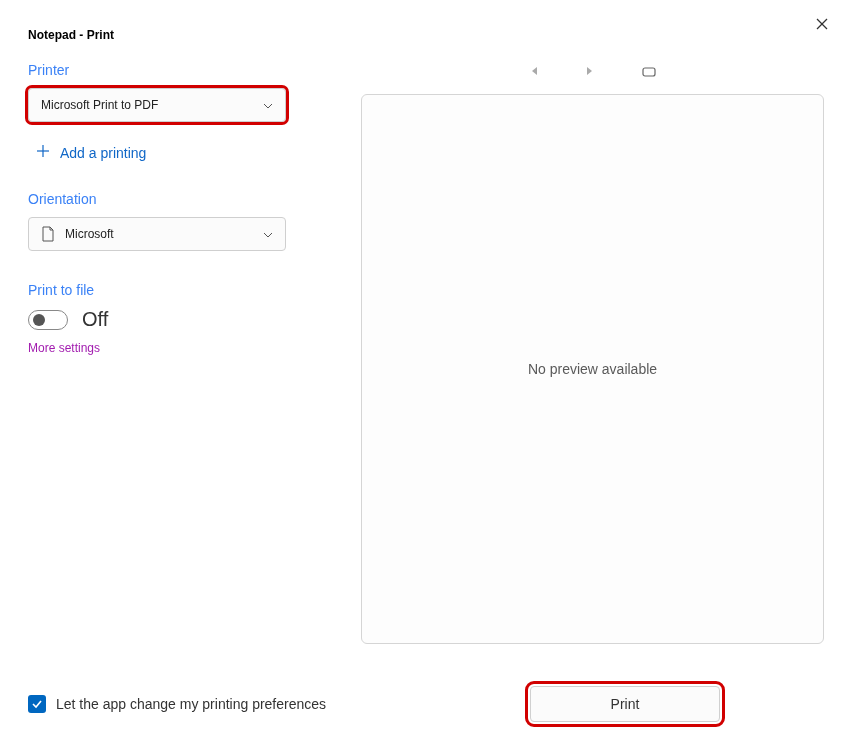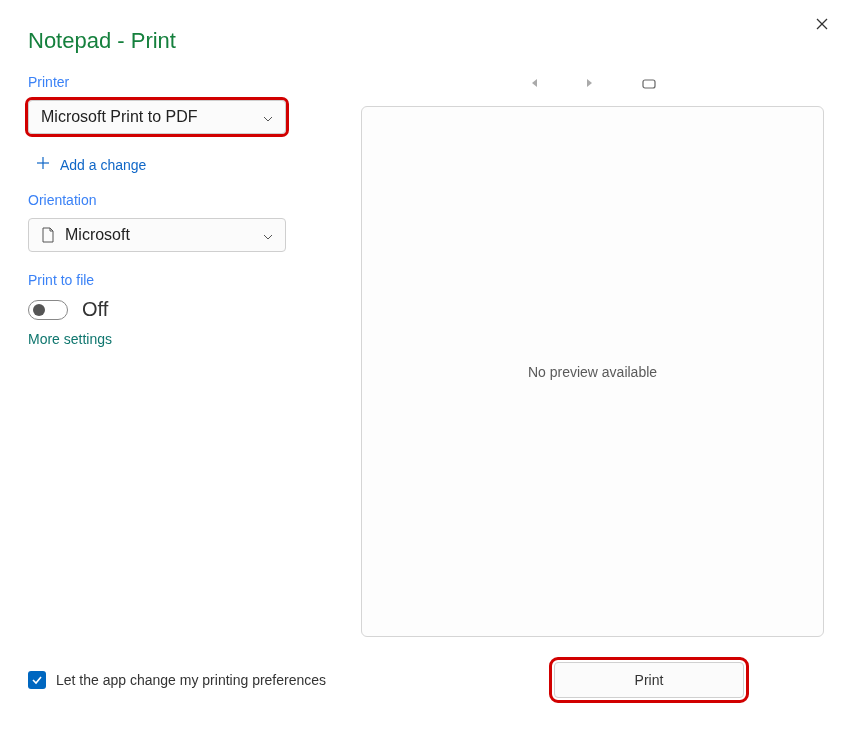--- a/index.html
+++ b/index.html
@@ -29,23 +29,23 @@
       width: 20px;
       height: 20px;
       cursor: pointer;
       display: flex;
       align-items: center;
       justify-content: center;
       color: #333;
       font-size: 14px;
     }
     .title {
-      font-size: 22px;
-      font-weight: 400;
-      color: #15803d;
+      font-size: 12px;
+      font-weight: 700;
+      color: #000000;
       margin-bottom: 20px;
     }
     .main-area {
       display: flex;
       gap: 20px;
       flex: 1;
     }
     .left-panel {
       width: 275px;
       display: flex;
@@ -60,21 +60,21 @@
       width: 258px;
       height: 34px;
       border: 1px solid #cfcfcf;
       border-radius: 4px;
       background: #fbfbfb;
       padding: 0 12px;
       display: flex;
       align-items: center;
       justify-content: space-between;
       cursor: pointer;
-      font-size: 16px;
+      font-size: 12px;
       color: #222;
       position: relative;
     }
     .dropdown.highlighted {
       outline: 3px solid #d10000;
       outline-offset: 0px;
       margin-bottom: 4px;
     }
     .dropdown .chevron {
       color: #555;
@@ -88,24 +88,24 @@
       display: flex;
       align-items: center;
       gap: 10px;
       color: #1067c7;
       font-size: 14px;
       margin-top: 18px;
       cursor: pointer;
       padding-left: 8px;
     }
     .orientation-section {
-      margin-top: 19px;
+      margin-top: 30px;
     }
     .print-to-file-section {
-      margin-top: 20px;
+      margin-top: 31px;
     }
     .toggle-row {
       display: flex;
       align-items: center;
       gap: 14px;
       margin-bottom: 10px;
     }
     .toggle {
       width: 40px;
       height: 20px;
@@ -127,22 +127,22 @@
     .toggle-label {
       font-size: 20px;
       color: #333;
     }
     .hint-text {
       font-size: 13px;
       color: #757575;
       margin-bottom: 20px;
     }
     .more-settings {
-      font-size: 14px;
-      color: #0f766e;
+      font-size: 12px;
+      color: #a21caf;
       cursor: pointer;
     }
     .right-panel {
       flex: 1;
       display: flex;
       flex-direction: column;
       padding-left: 38px;
     }
     .preview-controls {
       display: flex;
@@ -172,21 +172,21 @@
       max-height: 550px;
     }
     .preview-text {
       color: #5a5a5a;
       font-size: 14px;
     }
     .footer {
       display: flex;
       align-items: center;
       justify-content: space-between;
-      padding: 24px 0 36px 0;
+      padding: 24px 0 12px 0;
       border-top: 1px solid transparent;
     }
     .checkbox-row {
       display: flex;
       align-items: center;
       gap: 10px;
     }
     .checkbox {
       width: 18px;
       height: 18px;
@@ -207,21 +207,21 @@
       width: 190px;
       height: 36px;
       background: #fbfbfb;
       border: 1px solid #d0d0d0;
       border-radius: 4px;
       font-size: 14px;
       color: #333;
       cursor: pointer;
       outline: 3px solid #d10000;
       outline-offset: 2px;
-      margin-right: 80px;
+      margin-right: 104px;
     }
     .doc-icon {
       width: 14px;
       height: 16px;
     }
   </style>
 </head>
 <body>
 
 <div class="dialog">
@@ -249,21 +249,21 @@
         </span>
       </div>
 
       <div class="add-printer">
         <span>
           <svg width="14" height="14" viewBox="0 0 14 14">
               <line x1="7" y1="1" x2="7" y2="13" stroke="#1067c7" stroke-width="1.2"></line>
               <line x1="1" y1="7" x2="13" y2="7" stroke="#1067c7" stroke-width="1.2"></line>
             </svg>
         </span>
-        <span>Add a change</span>
+        <span>Add a printing</span>
       </div>
 
       <div class="orientation-section">
         <div class="section-label">Orientation</div>
         <div class="dropdown">
           <div class="dropdown-content">
             <svg class="doc-icon" viewBox="0 0 14 16">
               <path d="M2 1 L9 1 L12 4 L12 15 L2 15 Z" fill="none" stroke="#555" stroke-width="1"></path>
               <path d="M9 1 L9 4 L12 4" fill="none" stroke="#555" stroke-width="1"></path>
             </svg>

